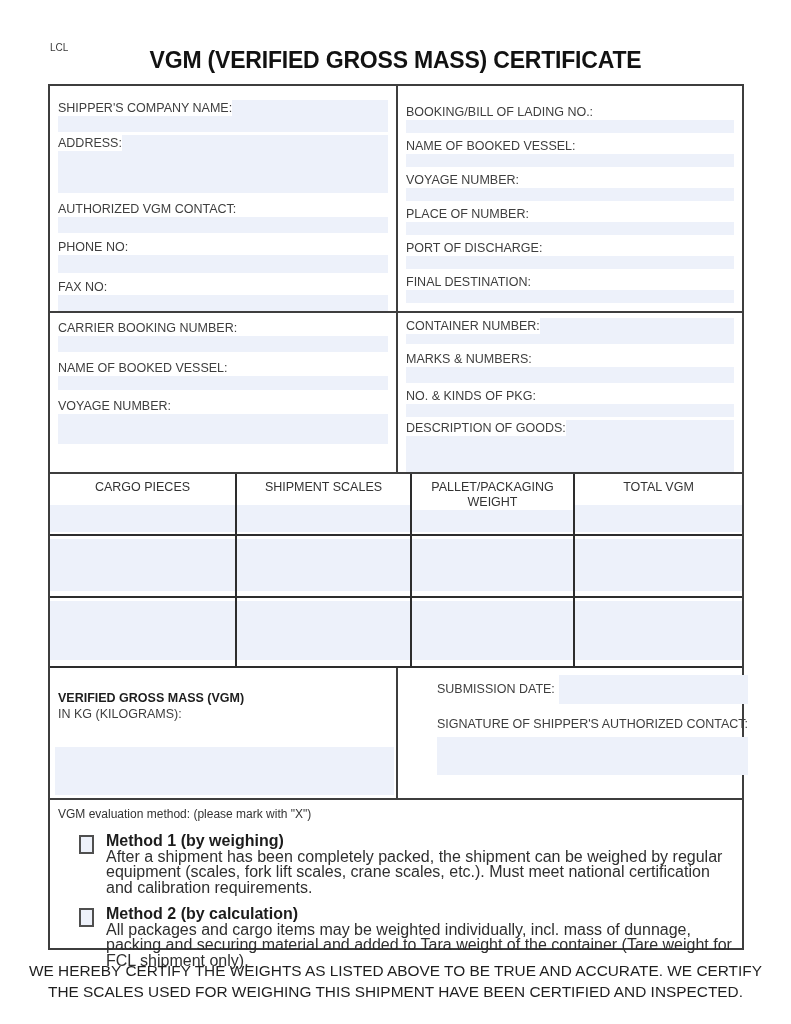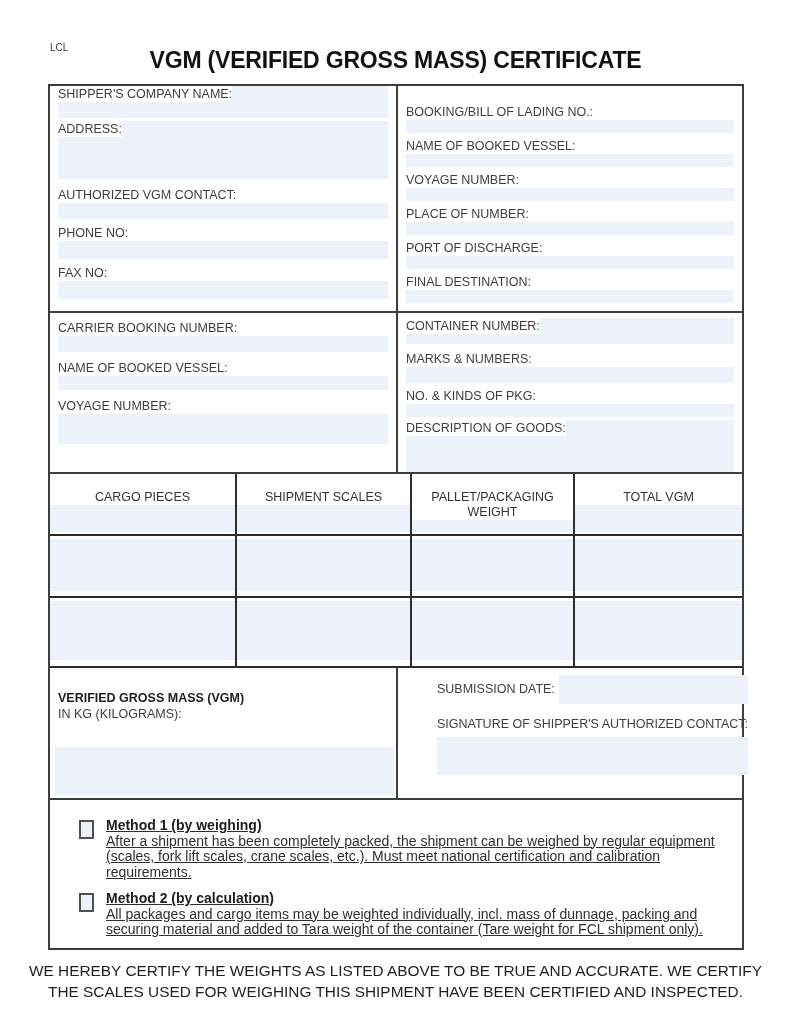--- a/index.html
+++ b/index.html
@@ -38,21 +38,21 @@
   .h10 { height: 10px; } .h13 { height: 13px; } .h14 { height: 14px; }
   .h16 { height: 16px; } .h18 { height: 18px; }
   .h30 { height: 30px; } .h40 { height: 40px; } .h42 { height: 42px; }
   .mb6 { margin-bottom: 6px; } .mb4 { margin-bottom: 4px; }
 
   
   .wtable { display: grid; grid-template-columns: 187px 175px 163px 1fr; border-bottom: 2px solid var(--table-border); }
   .wcell { border-right: 2px solid var(--table-border); overflow: hidden; }
   .wcell.last { border-right: none; }
   .th { height: 60px; display: flex; flex-direction: column; }
-  .th-label { flex: 1; text-align: center; font-size: 12.5px; color: #333; padding: 16px 4px 0; line-height: 15px; }
+  .th-label { flex: 1; text-align: center; font-size: 12.5px; color: #333; padding: 6px 4px 0; line-height: 15px; }
   .th-input { height: 27px; background: var(--input-fill); margin-bottom: 2px; }
   .tr2 { height: 62px; border-top: 2px solid var(--table-border); padding: 3px 0 5px; }
   .tr3 { height: 70px; border-top: 2px solid var(--table-border); padding: 3px 0 6px; }
   .td-input { height: 100%; background: var(--input-fill); }
 
   
   .vgmrow { display: grid; grid-template-columns: 348px 1fr; height: 132px; border-bottom: 2px solid var(--border-dark); }
   .vgm-l { border-right: 2px solid var(--border-dark); position: relative; padding: 22px 0 0 8px; }
   .vgm-title { font-size: 12.5px; font-weight: bold; color: #1d1d1d; line-height: 16px; }
   .vgm-sub { font-size: 12.5px; color: var(--label-text); line-height: 16px; }
@@ -62,40 +62,40 @@
   .subrow .lbl { padding-top: 6px; margin-right: 4px; }
   .sub-fill { flex: 1; height: 29px; background: var(--input-fill); }
   .sig-lbl { margin-top: 12px; }
   .sig-input { height: 38px; background: var(--input-fill); margin-top: 5px; }
 
   
   .eval { height: 148px; padding: 7px 8px 0; }
   .eval-heading { font-size: 12px; color: #333; line-height: 15px; }
   .method { display: flex; margin: 11px 0 0 21px; }
   .checkbox { width: 15px; height: 19px; border: 2px solid #4f4f4f; background: var(--input-fill); margin: 2px 12px 0 0; flex: none; }
-  .mbody { font-size: 14px; color: #2f2f2f; line-height: 15.5px; padding-right: 2px; text-decoration: underline; }
+  .mbody { font-size: 16px; color: #2f2f2f; line-height: 15.5px; padding-right: 2px; }
   .mtitle { font-weight: bold; color: #1c1c1c; }
 
   .footer {
     margin: 10px auto 0; width: 744px; text-align: center;
     font-size: 15.4px; color: #1f1f1f; line-height: 21px; text-wrap: balance;
   }
 </style>
 </head>
 <body>
 
 <div class="page-header">
   <div class="lcl">LCL</div>
   <div class="title">VGM (VERIFIED GROSS MASS) CERTIFICATE</div>
 </div>
 
 <div class="form">
 
   <div class="sec sec1">
-    <div class="cell cell-l" style="padding-top:0;">
+    <div class="cell cell-l" style="padding-top:14px;">
       <div class="field">
         <div class="lrow">
           <span class="lbl">SHIPPER'S COMPANY NAME:</span>
           <span class="lfill"></span>
         </div>
         <div class="inp h16"></div>
       </div>
       <div class="field">
         <div class="lrow">
           <span class="lbl">ADDRESS:</span>
@@ -248,20 +248,21 @@
       <div class="subrow">
         <span class="lbl">SUBMISSION DATE:</span>
         <span class="sub-fill"></span>
       </div>
       <div class="lbl sig-lbl">SIGNATURE OF SHIPPER'S AUTHORIZED CONTACT:</div>
       <div class="sig-input"></div>
     </div>
   </div>
 
   <div class="eval">
+    <div class="eval-heading">VGM evaluation method: (please mark with "X")</div>
     <div class="method">
       <div class="checkbox"></div>
       <div class="mbody">
         <div class="mtitle">Method 1 (by weighing)</div>
         <div>After a shipment has been completely packed, the shipment can be weighed by regular equipment (scales, fork lift scales, crane scales, etc.). Must meet national certification and calibration requirements.</div>
       </div>
     </div>
     <div class="method">
       <div class="checkbox"></div>
       <div class="mbody">

